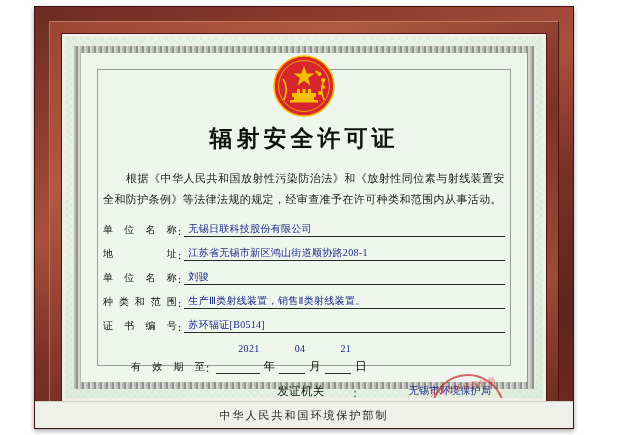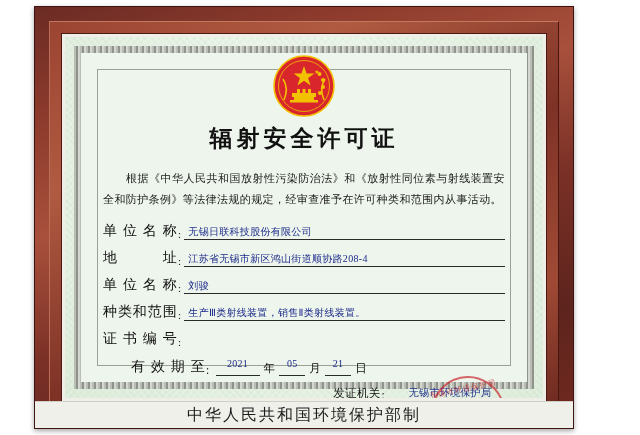--- a/index.html
+++ b/index.html
@@ -146,21 +146,21 @@
     font-size: 11px;
     color: #111;
     margin-bottom: 9px;
     letter-spacing: 0.3px;
   }
   .field-label {
     width: 74px;
     flex: none;
     text-align: justify;
     text-align-last: justify;
-    font-size: 14px;
+    font-size: 10px;
     color: #111;
   }
   .field-colon { flex: none; padding: 0 3px 0 1px; }
   .field-value {
     flex: 1;
     border-bottom: 1px solid #2a2a2a;
     padding: 0 2px 1px 4px;
     font-size: 10px;
     color: #15175e;
     min-height: 13px;
@@ -176,24 +176,24 @@
     align-items: flex-end;
     font-size: 11.5px;
     margin-bottom: 6px;
     color: #111;
     letter-spacing: 0.3px;
     margin-left: 28px;
   }
   .date-seg {
     border-bottom: 1px solid #2a2a2a;
     min-width: 44px;
-    text-align: center;
+    text-align: right;
     font-size: 10px;
     color: #1b2a8a;
-    padding-bottom: 5px;
+    padding-bottom: 18px;
     margin: 0 3px;
     line-height: 13px;
   }
   .date-seg.small { min-width: 26px; }
   .date-unit { padding: 0 1px; }
 
   
   .issuer {
     margin-top: 10px;
     padding-right: 10px;
@@ -201,20 +201,21 @@
     height: 58px;
   }
   .issuer-line {
     display: flex;
     justify-content: flex-end;
     align-items: flex-end;
     font-size: 11.5px;
     color: #111;
     letter-spacing: 0.3px;
     margin-bottom: 8px;
+    gap: 28px;
   }
   .issuer-label { white-space: nowrap; }
   .issuer-value {
     border-bottom: 1px solid #2a2a2a;
     width: 118px;
     text-align: center;
     font-size: 10px;
     color: #1b2a8a;
     padding-bottom: 1px;
     margin-left: 3px;
@@ -251,21 +252,21 @@
   .footer-strip {
     position: absolute;
     left: 0;
     right: 0;
     bottom: 0;
     height: 26px;
     display: flex;
     align-items: center;
     justify-content: center;
     background: #f0f0ea;
-    font-size: 16px;
+    font-size: 11px;
     color: #1c1c1c;
     letter-spacing: 2px;
     border-top: 1px solid #cfcfc6;
     margin-top: 8px;
   }
 </style>
 </head>
 <body>
 
 <div class="frame-outer">
@@ -312,46 +313,47 @@
 
         <div class="field-row">
           <span class="field-label">单位名称</span>
           <span class="field-colon">:</span>
           <span class="field-value blue">无锡日联科技股份有限公司</span>
         </div>
 
         <div class="field-row">
           <span class="field-label">地址</span>
           <span class="field-colon">:</span>
-          <span class="field-value blue">江苏省无锡市新区鸿山街道顺协路208-4</span>
+          <span class="field-value blue">江苏省无锡市新区鸿山街道顺协路208-1</span>
         </div>
 
         <div class="field-row">
           <span class="field-label">单位名称</span>
           <span class="field-colon">:</span>
           <span class="field-value blue">刘骏</span>
         </div>
 
         <div class="field-row">
           <span class="field-label">种类和范围</span>
           <span class="field-colon">:</span>
           <span class="field-value blue">生产Ⅲ类射线装置，销售Ⅱ类射线装置。</span>
         </div>
 
         <div class="field-row">
           <span class="field-label">证书编号</span>
           <span class="field-colon">:</span>
+          <span class="field-value blue">苏环辐证[B0514]</span>
         </div>
 
         <div class="date-row">
           <span class="field-label">有效期至</span>
           <span class="field-colon">:</span>
           <span class="date-seg">2021</span>
           <span class="date-unit">年</span>
-          <span class="date-seg small">05</span>
+          <span class="date-seg small">04</span>
           <span class="date-unit">月</span>
           <span class="date-seg small">21</span>
           <span class="date-unit">日</span>
         </div>
       </div>
 
       <div class="issuer">
         <div class="seal">
           <div class="seal-top">无锡市环境保护局</div>
 

